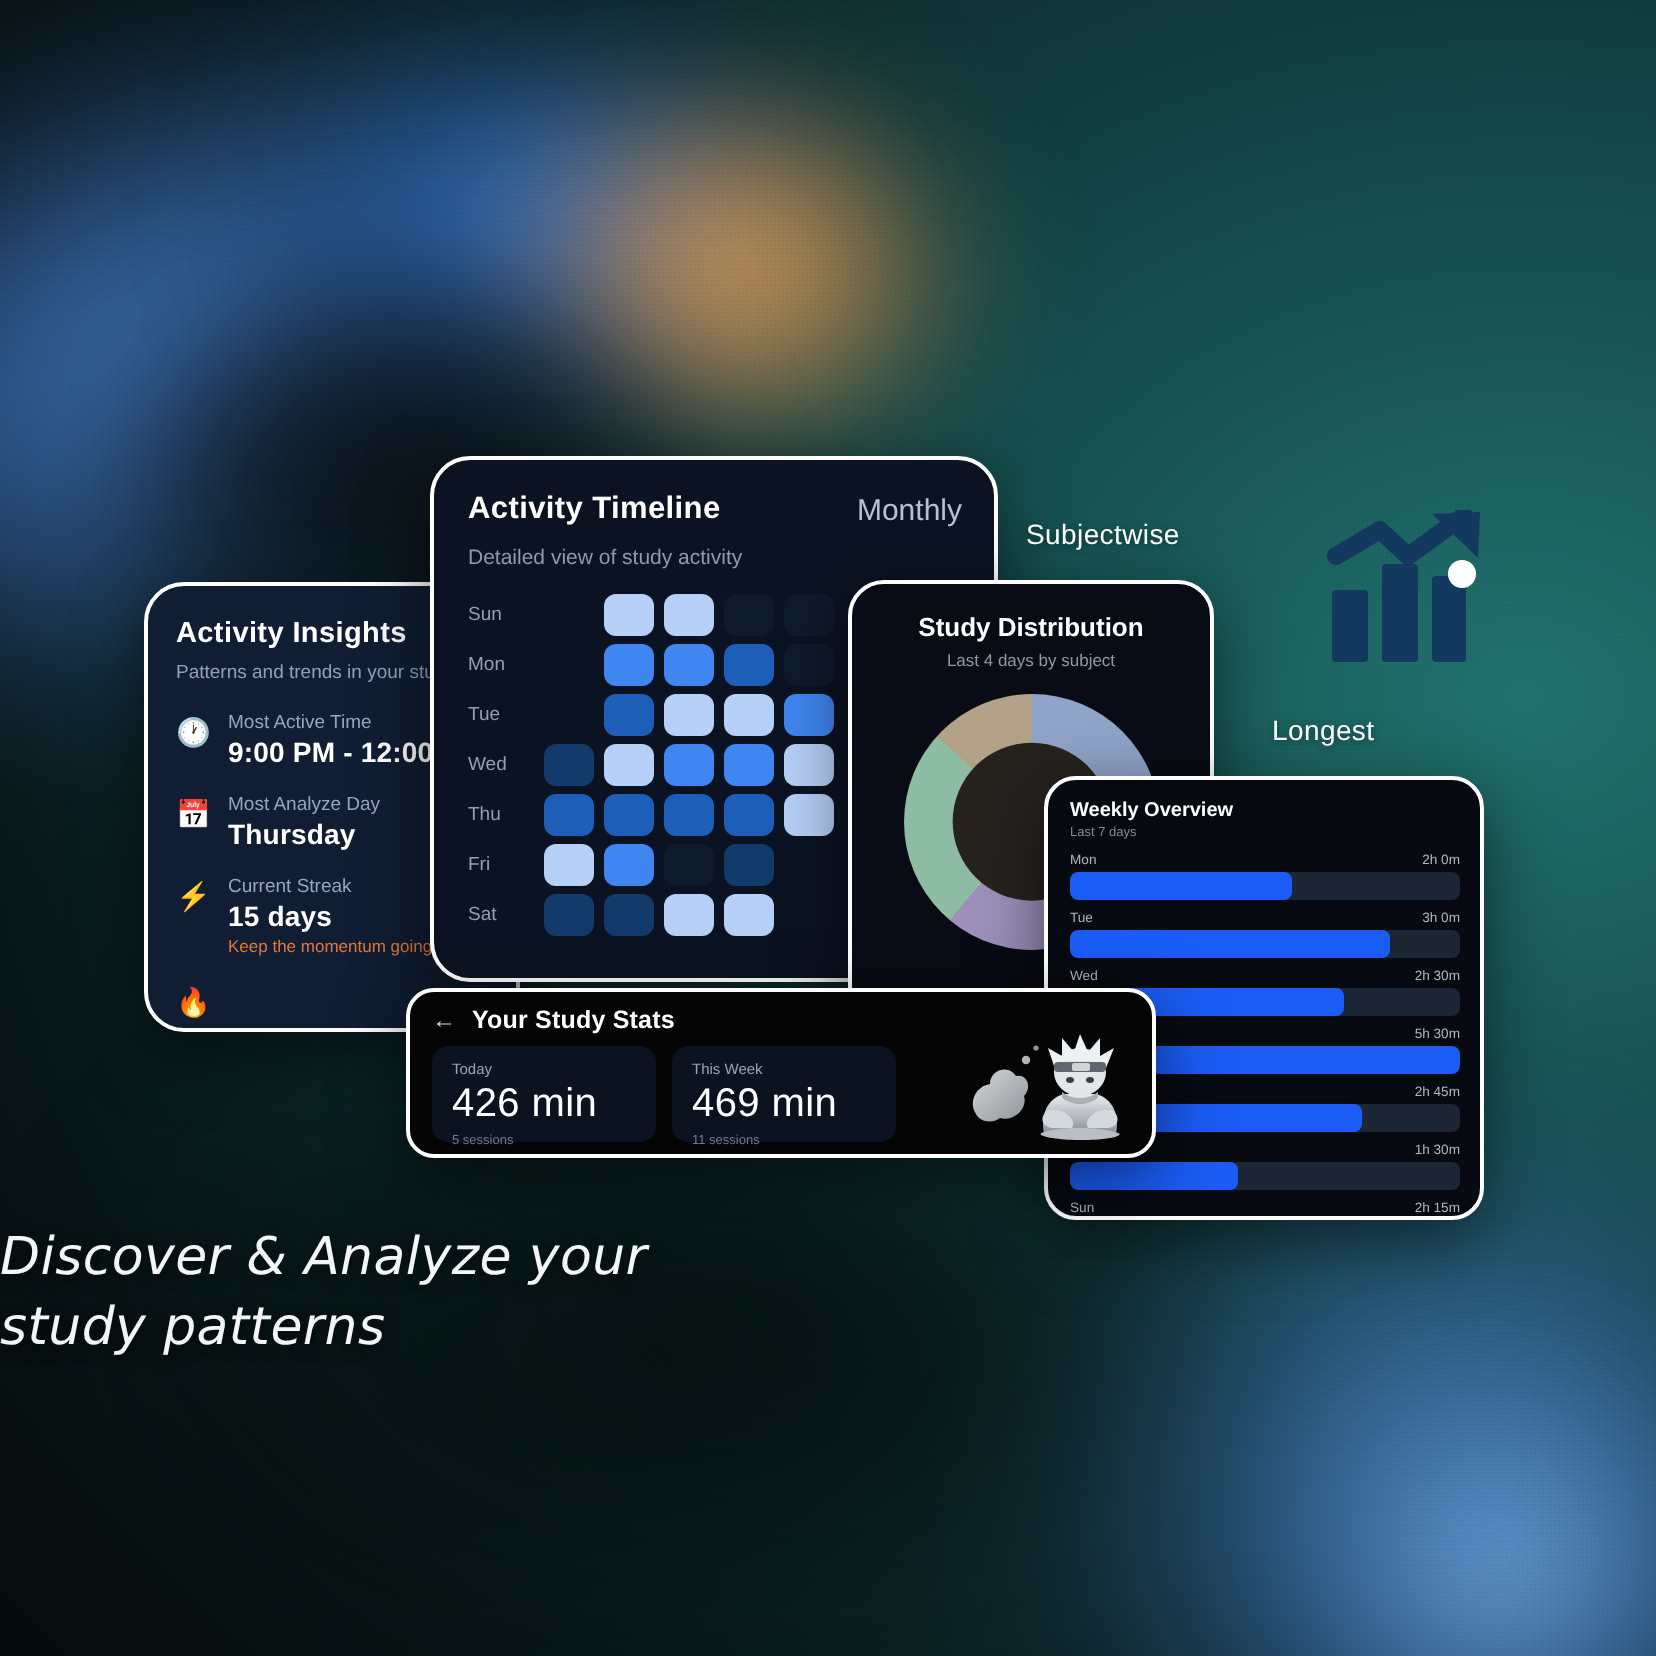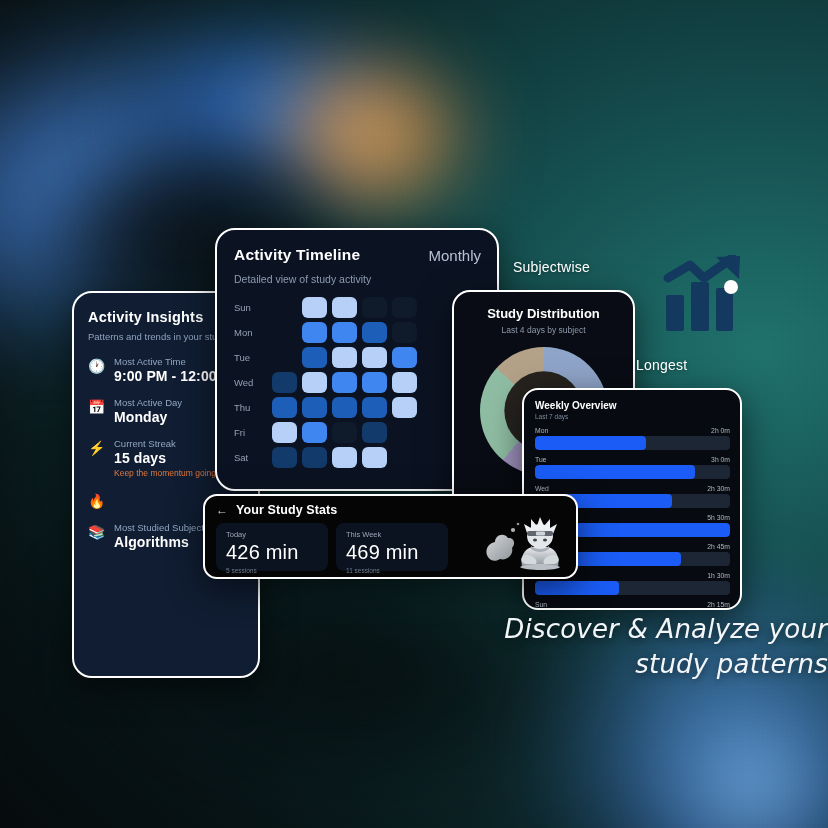--- a/index.html
+++ b/index.html
@@ -65,21 +65,21 @@
   .card {
     position:absolute;
     border-radius:18px;
     border:2.5px solid #ffffff;
     overflow:hidden;
     box-shadow:0 10px 34px rgba(0,0,0,0.55);
   }
 
   
   #card-insights {
-    left:72px; top:291px; width:188px; height:387px;
+    left:72px; top:291px; width:188px; height:225px;
     background:#101d32;
     border-radius:20px;
   }
   #card-insights .pad { padding:16px 14px 8px 14px; }
   .ai-title { color:#fff; font-size:14.5px; font-weight:700; letter-spacing:.2px; }
   .ai-sub   { color:#8ea2bd; font-size:9.5px; margin-top:6px; }
   .ai-list  { margin-top:14px; }
   .ai-row   { display:flex; gap:9px; align-items:flex-start; margin-bottom:13px; }
   .ai-emoji { font-size:14px; line-height:1.1; width:17px; text-align:center; flex:none; padding-top:3px; }
   .ai-txt   { min-width:0; }
@@ -101,21 +101,21 @@
   .tl-period { color:#b6c2d2; font-size:15px; font-weight:400; padding-top:1px; }
   .tl-sub { color:#8d9bb0; font-size:10.5px; margin-top:9px; }
   .tl-grid-wrap { margin-top:12px; display:flex; flex-direction:column; gap:4px; }
   .tl-row { display:flex; align-items:center; gap:0; height:21px; }
   .tl-day { color:#93a0b4; font-size:9.5px; width:38px; flex:none; }
   .tl-cells { display:flex; gap:5px; }
   .tl-cell { width:25px; height:21px; border-radius:6px; flex:none; }
 
   
   #card-dist {
-    left:452px; top:290px; width:183px; height:222px;
+    left:424px; top:290px; width:183px; height:222px;
     background:#090c14;
     border-radius:18px;
   }
   #card-dist .pad { padding:14px 12px 0 12px; text-align:center; }
   .sd-title { color:#fff; font-size:13px; font-weight:700; }
   .sd-sub   { color:#8e99ab; font-size:8.5px; margin-top:4px; }
   .donut-wrap { margin-top:12px; display:flex; justify-content:center; }
   .donut { width:128px; height:128px; border-radius:50%; position:relative; }
   .donut::after {
     content:""; position:absolute; left:50%; top:50%;
@@ -172,21 +172,21 @@
     position:absolute; color:#ffffff; font-size:14px; letter-spacing:.2px;
     text-shadow:0 1px 4px rgba(0,0,0,.4);
   }
   #label-subjectwise { left:513px; top:259px; }
   #label-weekly { left:636px; top:357px; }
   #icon-growth { position:absolute; left:660px; top:255px; width:88px; height:82px; }
 
   
   #caption {
     position:absolute; left:0; right:0; top:612px;
-    text-align:right; color:#f3f6f8;
+    text-align:left; color:#f3f6f8;
     font-family:"DejaVu Sans", sans-serif;
     font-style:italic; font-size:26px; font-weight:400;
     line-height:1.35; letter-spacing:.2px;
     text-shadow:0 2px 8px rgba(0,0,0,.55);
   }
 </style>
 </head>
 <body>
 
 <div id="bg">
@@ -209,22 +209,22 @@
         <div class="ai-row">
           <div class="ai-emoji">🕐</div>
           <div class="ai-txt">
             <div class="ai-label">Most Active Time</div>
             <div class="ai-value">9:00 PM - 12:00 AM</div>
           </div>
         </div>
         <div class="ai-row">
           <div class="ai-emoji">📅</div>
           <div class="ai-txt">
-            <div class="ai-label">Most Active Day</div>
-            <div class="ai-value">Monday</div>
+            <div class="ai-label">Most Analyze Day</div>
+            <div class="ai-value">Thursday</div>
           </div>
         </div>
         <div class="ai-row">
           <div class="ai-emoji">⚡</div>
           <div class="ai-txt">
             <div class="ai-label">Current Streak</div>
             <div class="ai-value">15 days</div>
             <div class="ai-note warm">Keep the momentum going!</div>
           </div>
         </div>

